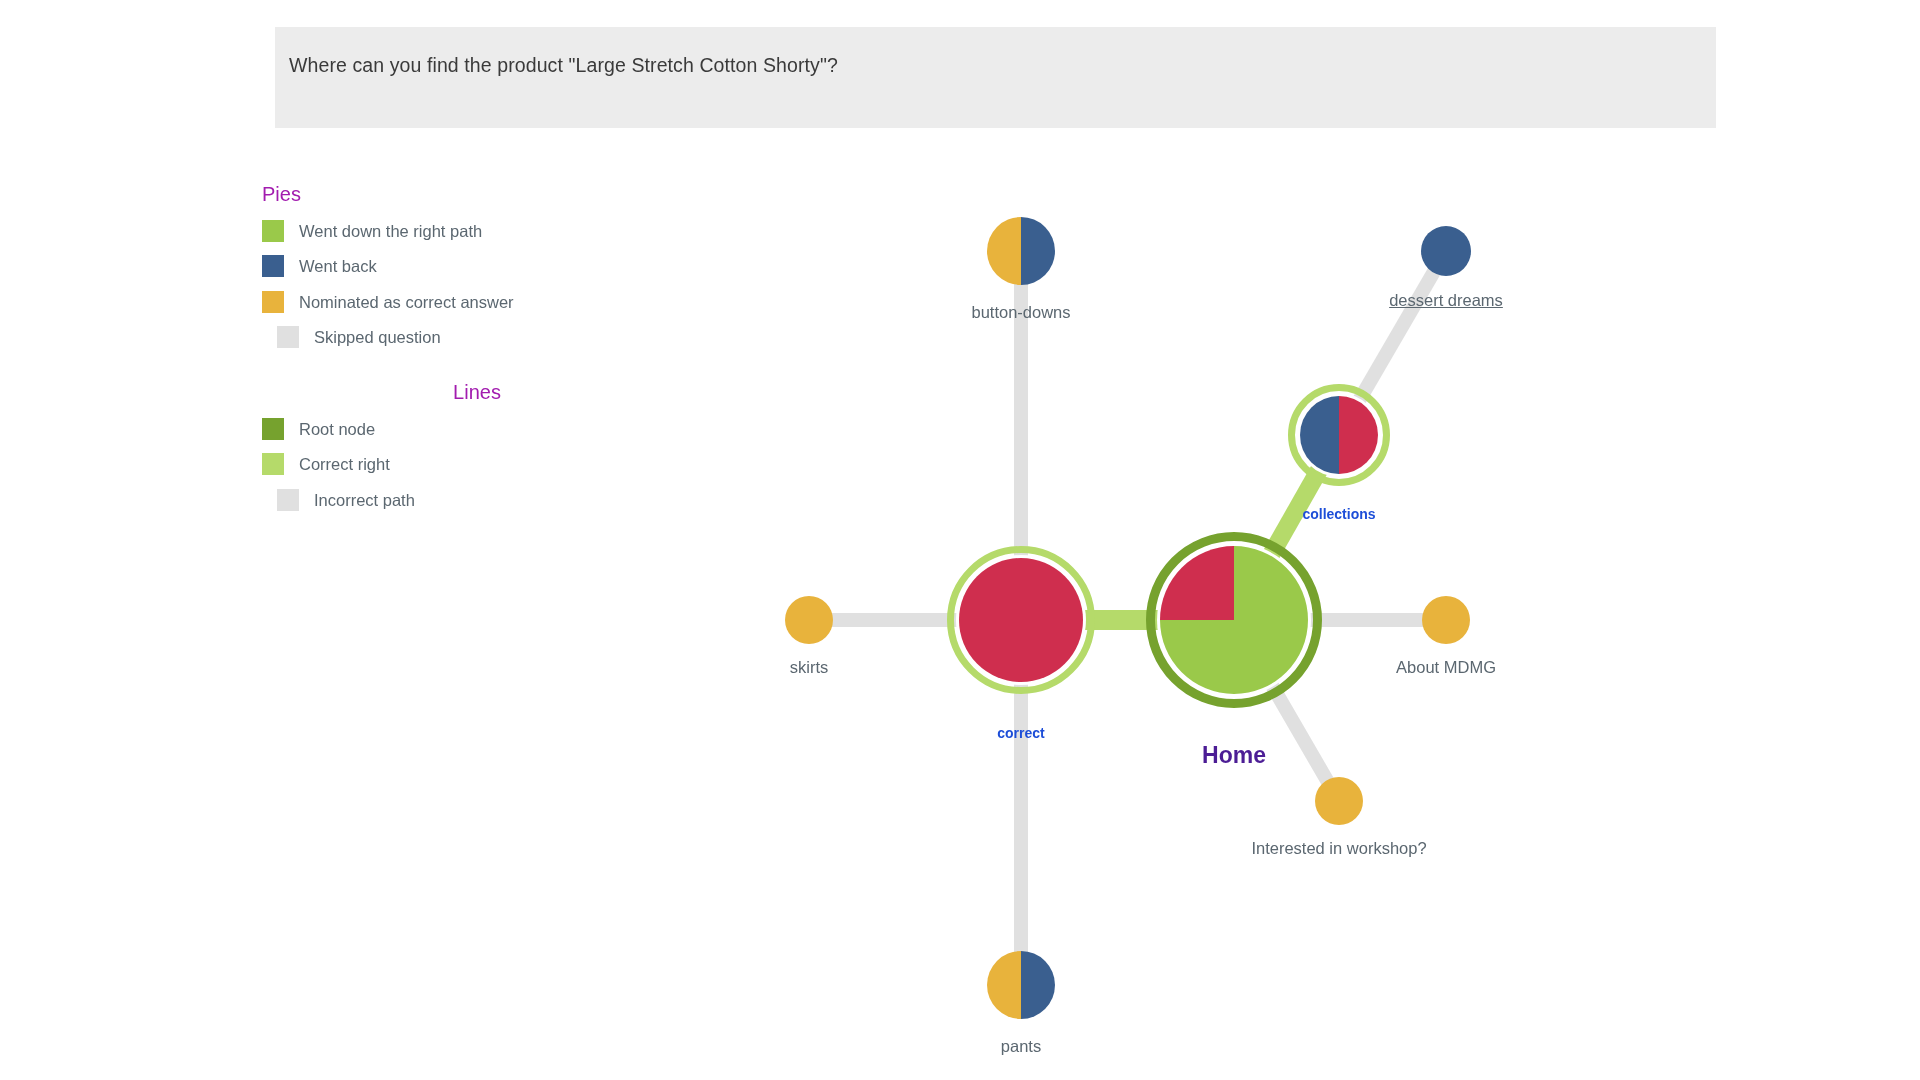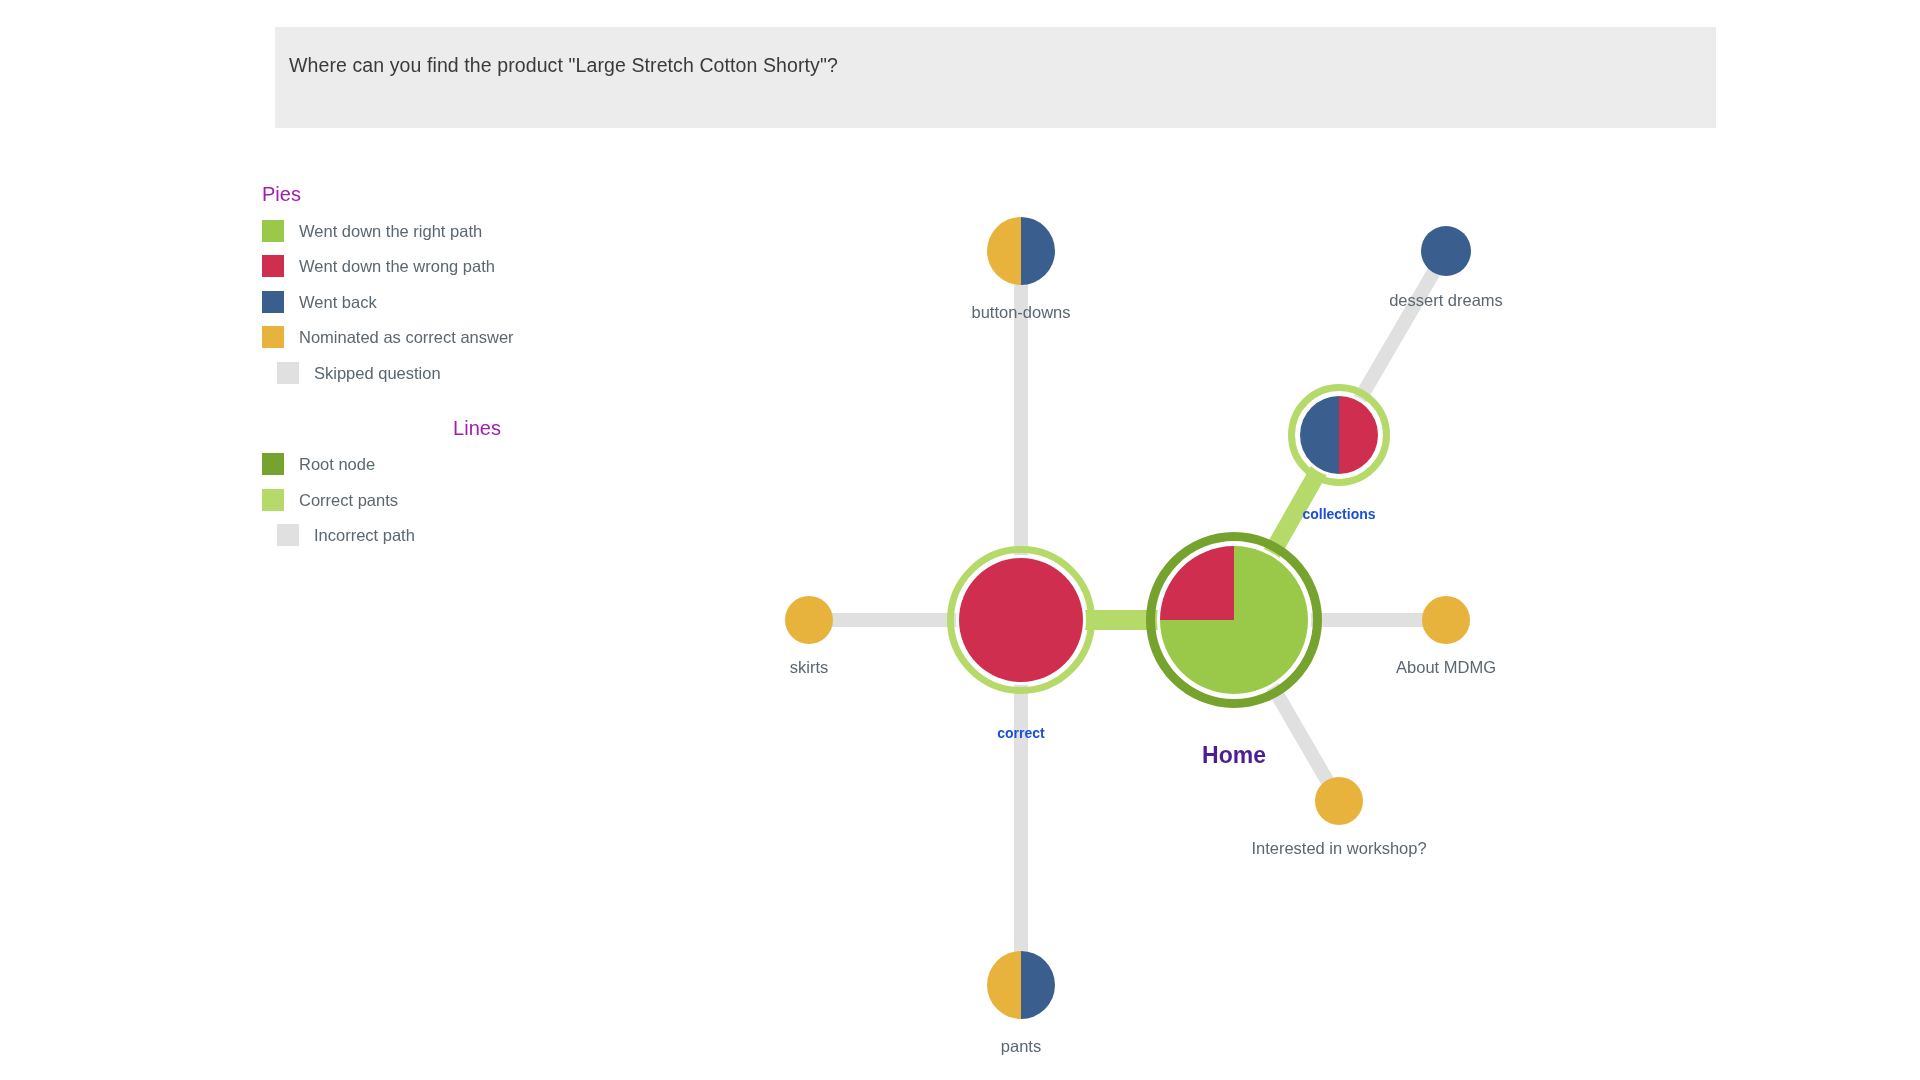--- a/index.html
+++ b/index.html
@@ -119,24 +119,20 @@
   <div id="legend">
 
     <div class="legend-group">
       <div class="legend-section-title">Pies</div>
       <div id="legend-pies-items">
           <div class="legend-item">
             <span class="legend-swatch" style="background: rgb(154, 201, 74);"></span>
             <span class="legend-label">Went down the right path</span>
           </div>
           <div class="legend-item">
-            <span class="legend-swatch" style="background: rgb(207, 46, 78);"></span>
-            <span class="legend-label">Went down the wrong path</span>
-          </div>
-          <div class="legend-item">
             <span class="legend-swatch" style="background: rgb(58, 95, 143);"></span>
             <span class="legend-label">Went back</span>
           </div>
           <div class="legend-item">
             <span class="legend-swatch" style="background: rgb(232, 179, 60);"></span>
             <span class="legend-label">Nominated as correct answer</span>
           </div>
           <div class="legend-item">
             <span class="legend-swatch" style="background: rgb(224, 224, 224);"></span>
             <span class="legend-label">Skipped question</span>
@@ -146,21 +142,21 @@
 
     <div class="legend-group">
       <div class="legend-section-title">Lines</div>
       <div id="legend-lines-items">
           <div class="legend-item">
             <span class="legend-swatch" style="background: rgb(118, 162, 46);"></span>
             <span class="legend-label">Root node</span>
           </div>
           <div class="legend-item">
             <span class="legend-swatch" style="background: rgb(181, 218, 106);"></span>
-            <span class="legend-label">Correct pants</span>
+            <span class="legend-label">Correct right</span>
           </div>
           <div class="legend-item">
             <span class="legend-swatch" style="background: rgb(224, 224, 224);"></span>
             <span class="legend-label">Incorrect path</span>
           </div>
         </div>
     </div>
 
   </div>
 
@@ -217,18 +213,18 @@
         </g>
     </svg>
     <div id="node-labels">
         <div class="node-label root" style="left: 1234px; top: 745px;">Home</div>
         <div class="node-label emphasis" style="left: 1021px; top: 723px;">correct</div>
         <div class="node-label emphasis" style="left: 1339px; top: 504px;">collections</div>
         <div class="node-label" style="left: 1021px; top: 302px;">button-downs</div>
         <div class="node-label" style="left: 1021px; top: 1036px;">pants</div>
         <div class="node-label" style="left: 809px; top: 657px;">skirts</div>
         <div class="node-label" style="left: 1446px; top: 657px;">About MDMG</div>
-        <div class="node-label" style="left: 1446px; top: 290px;">dessert dreams</div>
+        <div class="node-label" style="left: 1446px; top: 290px; text-decoration: underline;">dessert dreams</div>
         <div class="node-label" style="left: 1339px; top: 838px;">Interested in workshop?</div>
       </div>
   </div>
 
 </div>
 
 </body></html>

